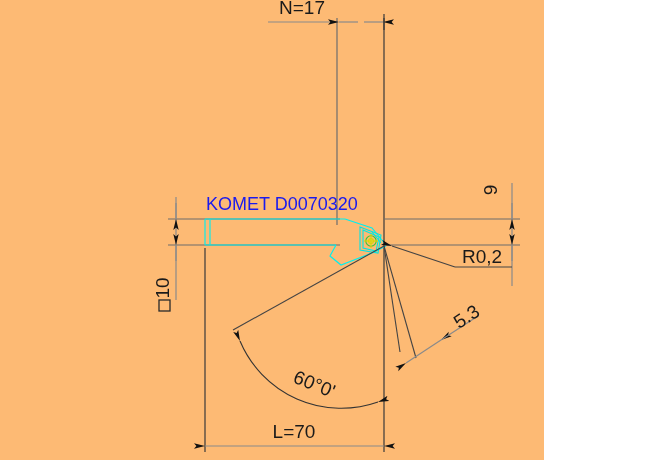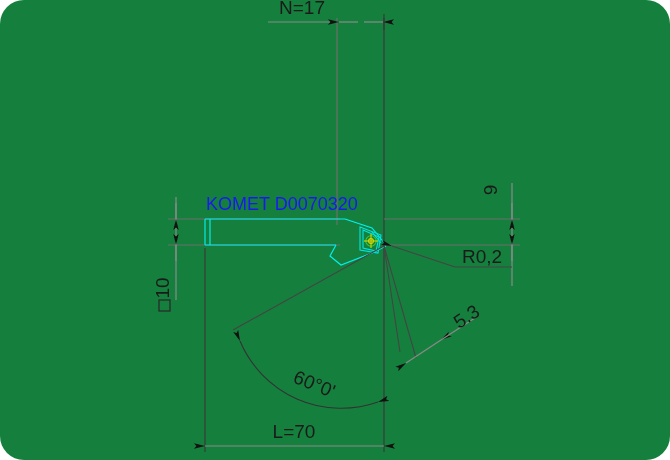--- a/index.html
+++ b/index.html
@@ -5,25 +5,24 @@
   html, body {
     margin: 0;
     padding: 0;
     background: #ffffff;
   }
   body {
     font-family: "Liberation Sans", sans-serif;
   }
   #drawing-root {
     position: relative;
-    width: 670px;
+    width: 544px;
     height: 460px;
-    background: #15803d;
+    background: #fdba74;
     overflow: hidden;
-    border-radius: 24px;
   }
   #drawing-svg {
     position: absolute;
     left: 0;
     top: 0;
     width: 670px;
     height: 460px;
     display: block;
   }
   .dim-text {

